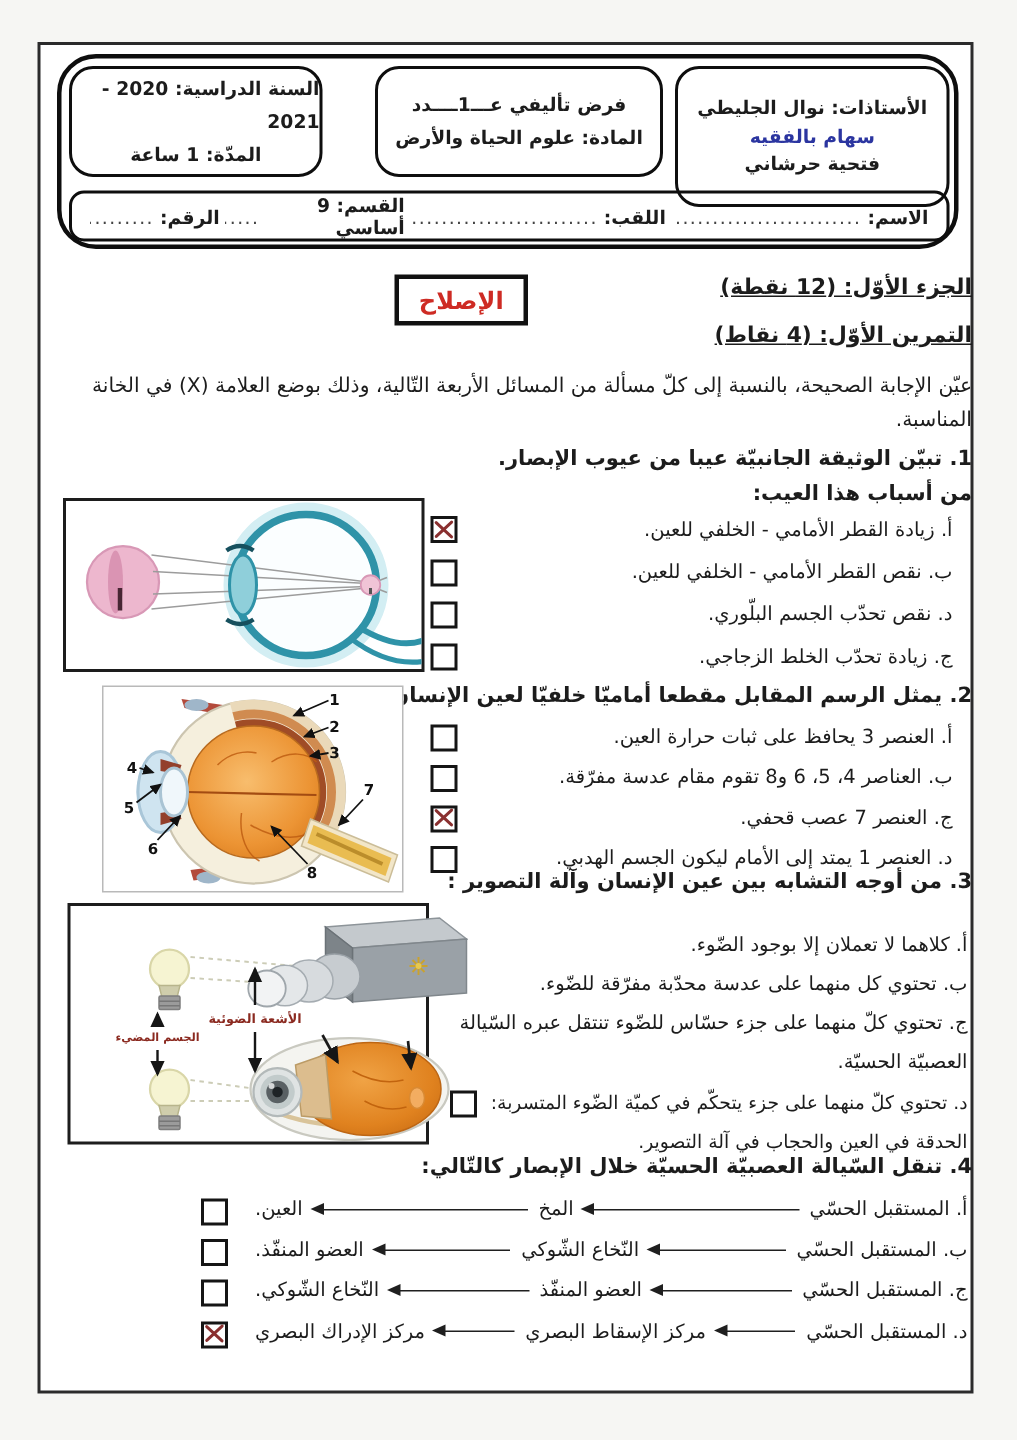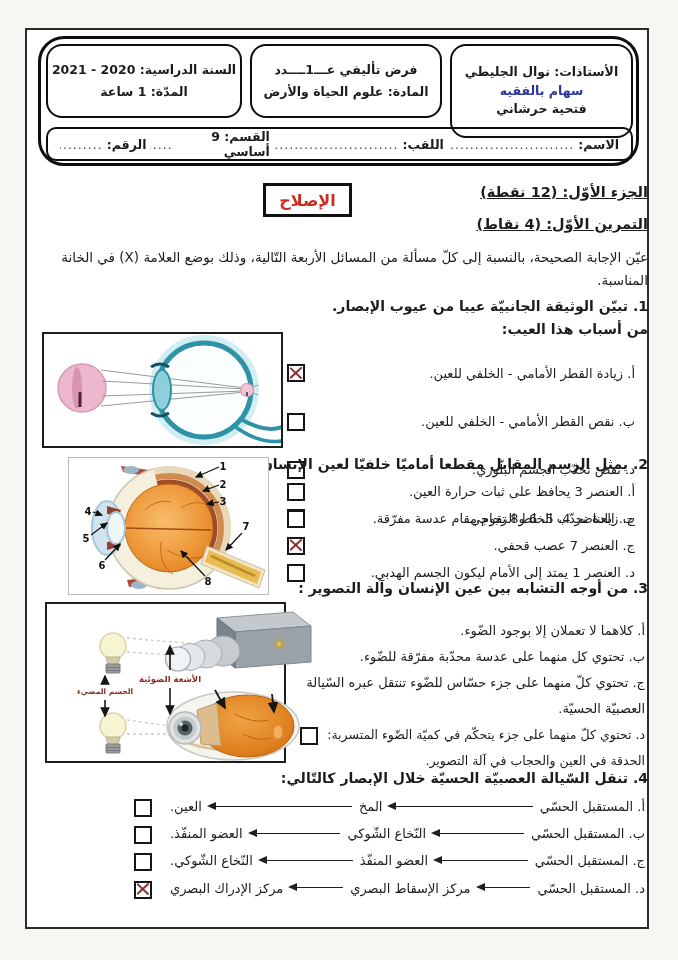--- a/index.html
+++ b/index.html
@@ -6,38 +6,38 @@
   body{width:678px;height:960px;background:#f6f6f3;position:relative;
        font-family:"DejaVu Sans",sans-serif;color:#1c1c1c;overflow:hidden;}
   .abs{position:absolute;box-sizing:border-box;}
   .rtl{direction:rtl;text-align:right;}
   
   .page{left:25px;top:28px;width:624px;height:901px;background:#fff;border:2px solid #2b2b2b;}
   
   .hdr-outer{left:38px;top:36px;width:601px;height:130px;border:3px solid #0e0e0e;border-radius:26px;background:#fff;}
   .hbox{border:2.5px solid #0e0e0e;border-radius:16px;background:#fff;display:flex;flex-direction:column;
         justify-content:center;align-items:center;font-weight:bold;font-size:12.5px;line-height:1.75;}
-  .hbox-year{left:46px;top:44px;width:196px;height:74px;}
+  .hbox-year{left:46px;top:44px;width:169px;height:74px;}
   .hbox-exam{left:250px;top:44px;width:192px;height:74px;}
   .hbox-teachers{left:450px;top:44px;width:183px;height:94px;line-height:1.5;}
   .teacher-blue{color:#2b35a0;}
   .idbar{left:46px;top:127px;width:587px;height:34px;border:2px solid #0e0e0e;border-radius:10px;
          display:flex;direction:rtl;align-items:center;padding:0 12px;font-size:12.5px;font-weight:bold;gap:4px;}
   .idbar .dots{font-weight:normal;color:#444;overflow:hidden;white-space:nowrap;letter-spacing:1px;}
   .d1{width:148px;} .d2{width:146px;} .d3{width:26px;} .d4{width:50px;}
   
   .fix-box{left:263px;top:183px;width:89px;height:34px;border:3px solid #111;display:flex;align-items:center;
            justify-content:center;color:#ce2b24;font-weight:bold;font-size:16px;background:#fff;}
   .title-u{right:30px;font-weight:bold;font-size:14.5px;text-decoration:underline;direction:rtl;}
   .p{direction:rtl;text-align:right;font-size:13.5px;line-height:23px;}
   .qtitle{right:30px;font-weight:bold;font-size:14px;direction:rtl;white-space:nowrap;}
   
   .opts{display:flex;flex-direction:column;}
   .opt{display:flex;direction:rtl;justify-content:space-between;align-items:center;font-size:13px;white-space:nowrap;}
-  .q1o .opt{height:28.4px;margin-top:20px;} .q2o .opt{height:27px;}
+  .q1o .opt{height:28.4px;} .q2o .opt{height:27px;}
   .q3o{font-size:12.5px;}
   .q3o .opt{min-height:26px;line-height:26px;align-items:center;}
   .q3o .opt .cb{margin-top:6px;}
   .q3o .wrap2{white-space:normal;max-width:344px;}
   .q3d{direction:rtl;text-align:right;line-height:26px;white-space:nowrap;}
   .q3d .cb{display:inline-block;vertical-align:middle;margin-right:5px;}
   
   .cb{width:14px;height:14px;border:2px solid #151515;background:#fff;position:relative;flex:0 0 auto;}
   .cb.checked::before,.cb.checked::after{content:"";position:absolute;left:-1px;top:5.6px;width:15.5px;height:1.9px;
        background:#8a3030;border-radius:1px;}

